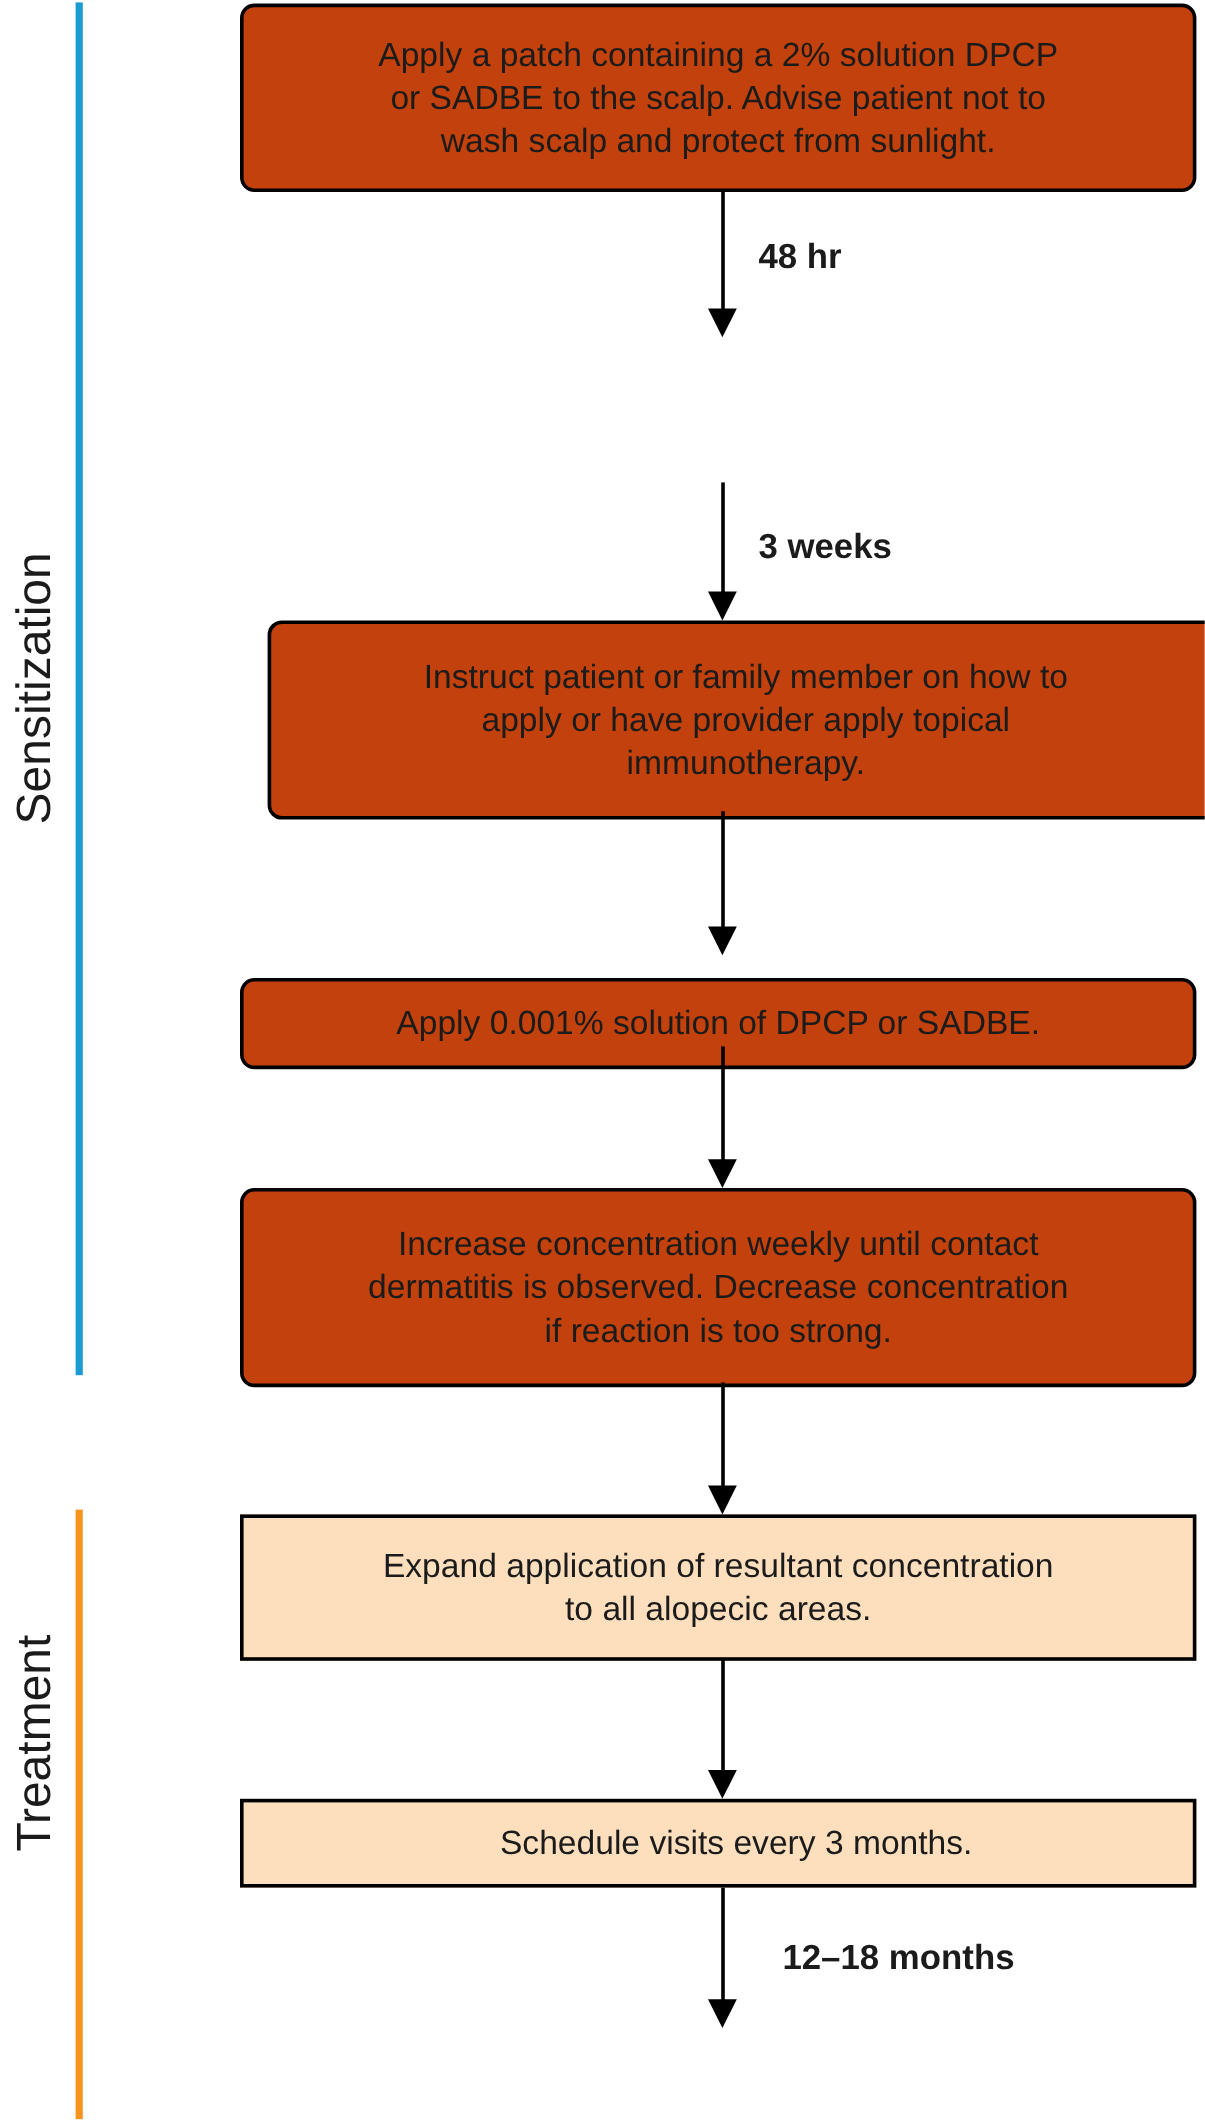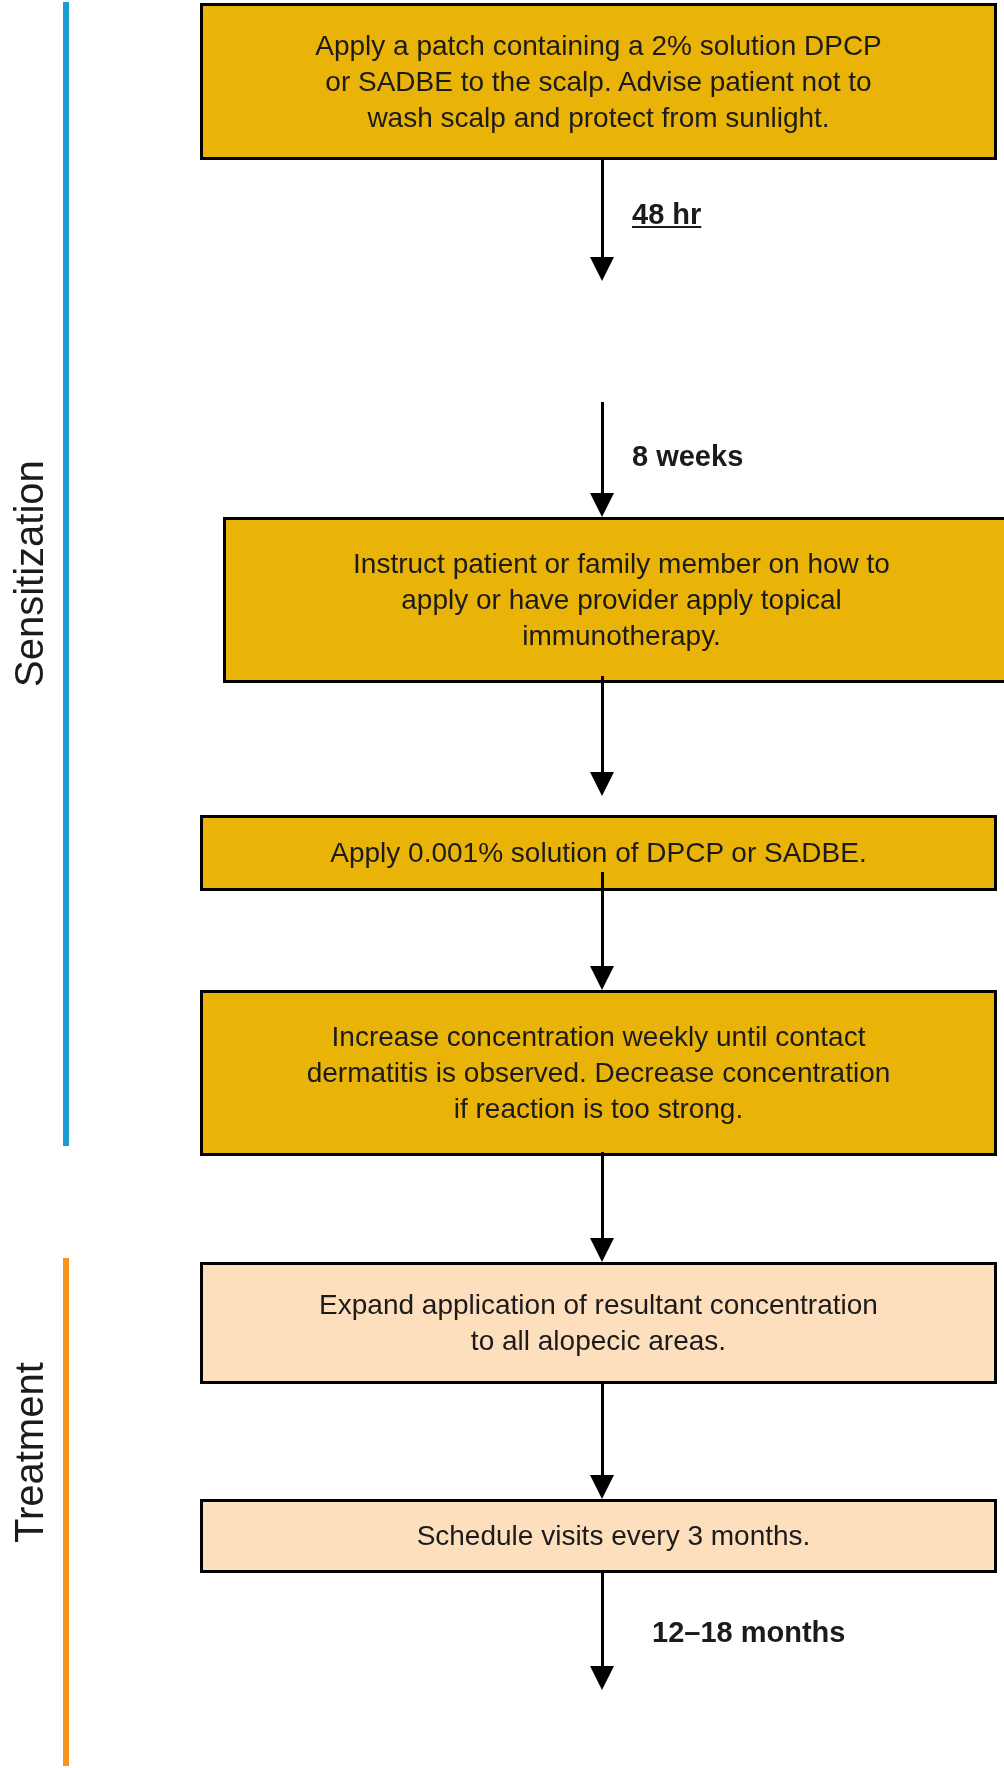--- a/index.html
+++ b/index.html
@@ -62,21 +62,21 @@
     display: flex;
     align-items: center;
     justify-content: center;
     text-align: center;
     font-size: 28px;
     line-height: 36px;
     color: #1b1b1b;
     white-space: pre-line;
     padding: 0 10px;
   }
-  .node.blue   { background: #eab308; }
+  .node.blue   { background: #c2410c; border-radius: 12px; }
   .node.orange { background: #FDDEBD; }
   
   .arrow {
     position: absolute;
     left: 589px;
     width: 26px;
   }
   .arrow .shaft {
     position: absolute;
     left: 11.5px;
@@ -132,27 +132,27 @@
   <div class="node orange" style="top:1262px; height:122px;">Expand application of resultant concentration
 to all alopecic areas.</div>
 
   <div class="node orange" style="top:1499px; height:74px;padding-left:40px;">Schedule visits every 3 months.</div>
 
 
   <div class="arrow" style="top:160px; height:121px;">
     <span class="shaft"></span>
     <span class="head"></span>
   </div>
-  <div class="arrow-label" style="left:632px; top:198px;text-decoration:underline;">48 hr</div>
+  <div class="arrow-label" style="left:632px; top:198px;">48 hr</div>
 
   <div class="arrow" style="top:402px; height:115px;">
     <span class="shaft"></span>
     <span class="head"></span>
   </div>
-  <div class="arrow-label" style="left:632px; top:440px;">8 weeks</div>
+  <div class="arrow-label" style="left:632px; top:440px;">3 weeks</div>
 
   <div class="arrow" style="top:676px; height:120px;">
     <span class="shaft"></span>
     <span class="head"></span>
   </div>
 
   <div class="arrow" style="top:872px; height:118px;">
     <span class="shaft"></span>
     <span class="head"></span>
   </div>

